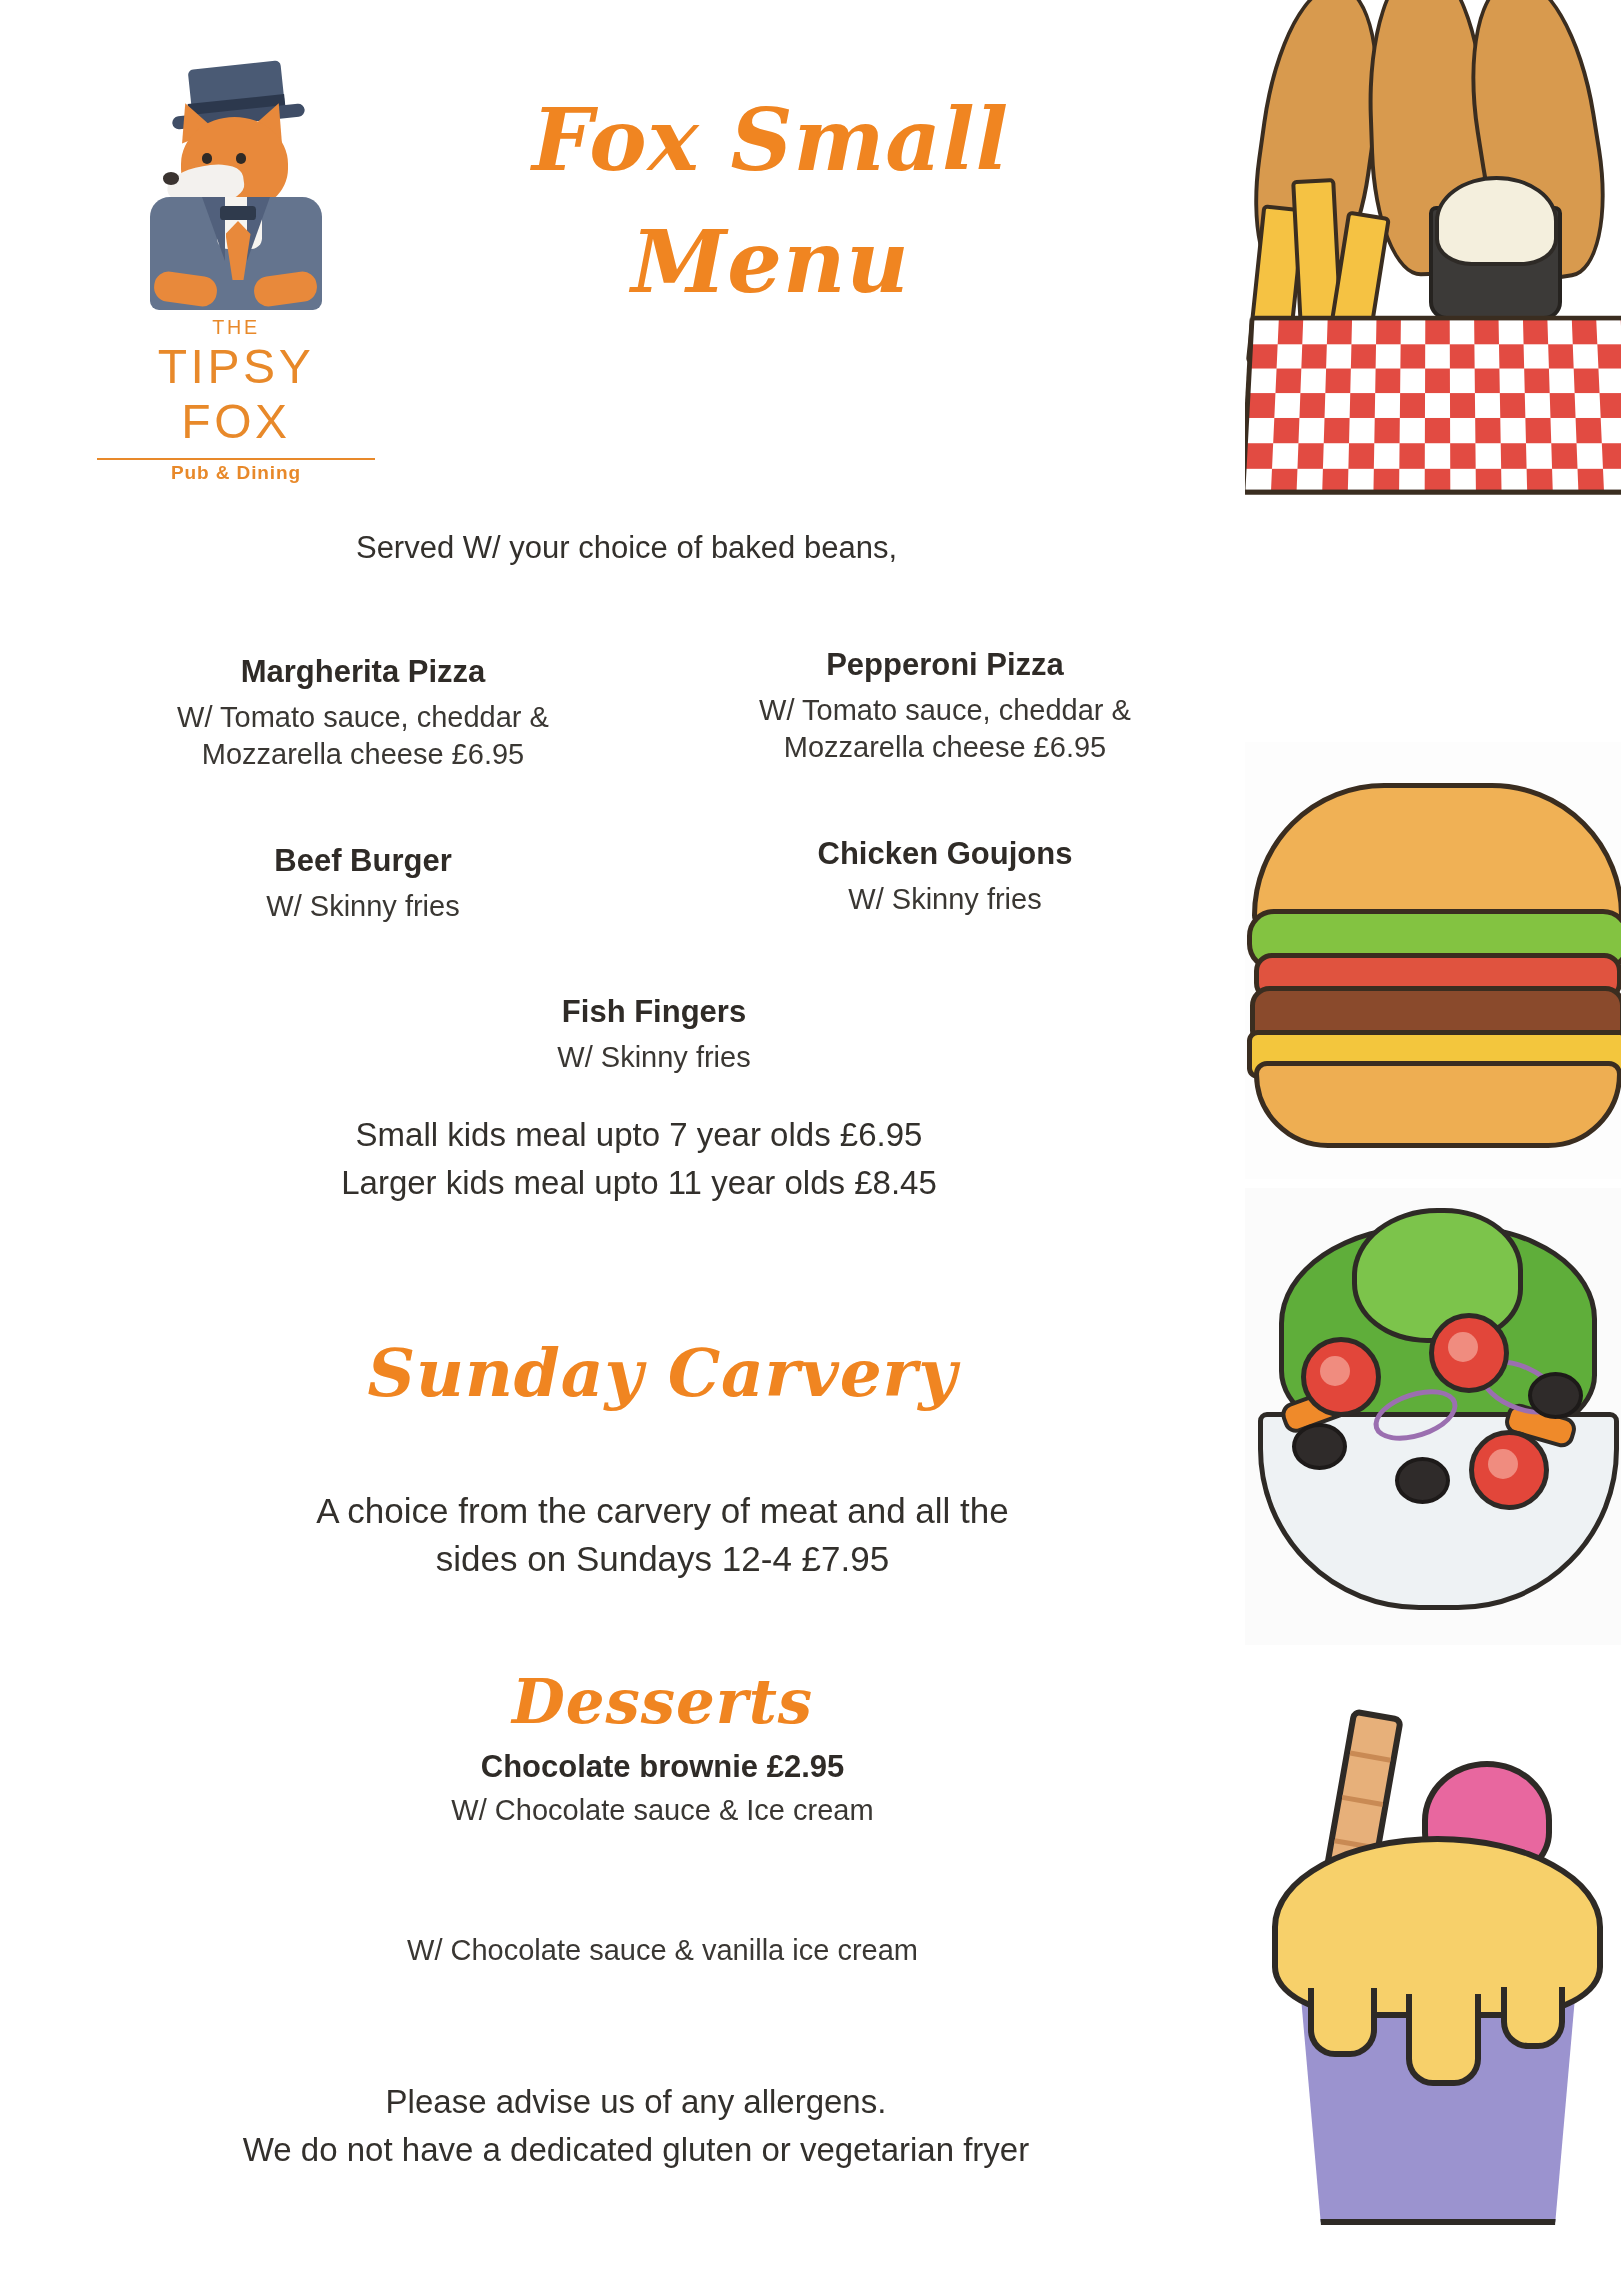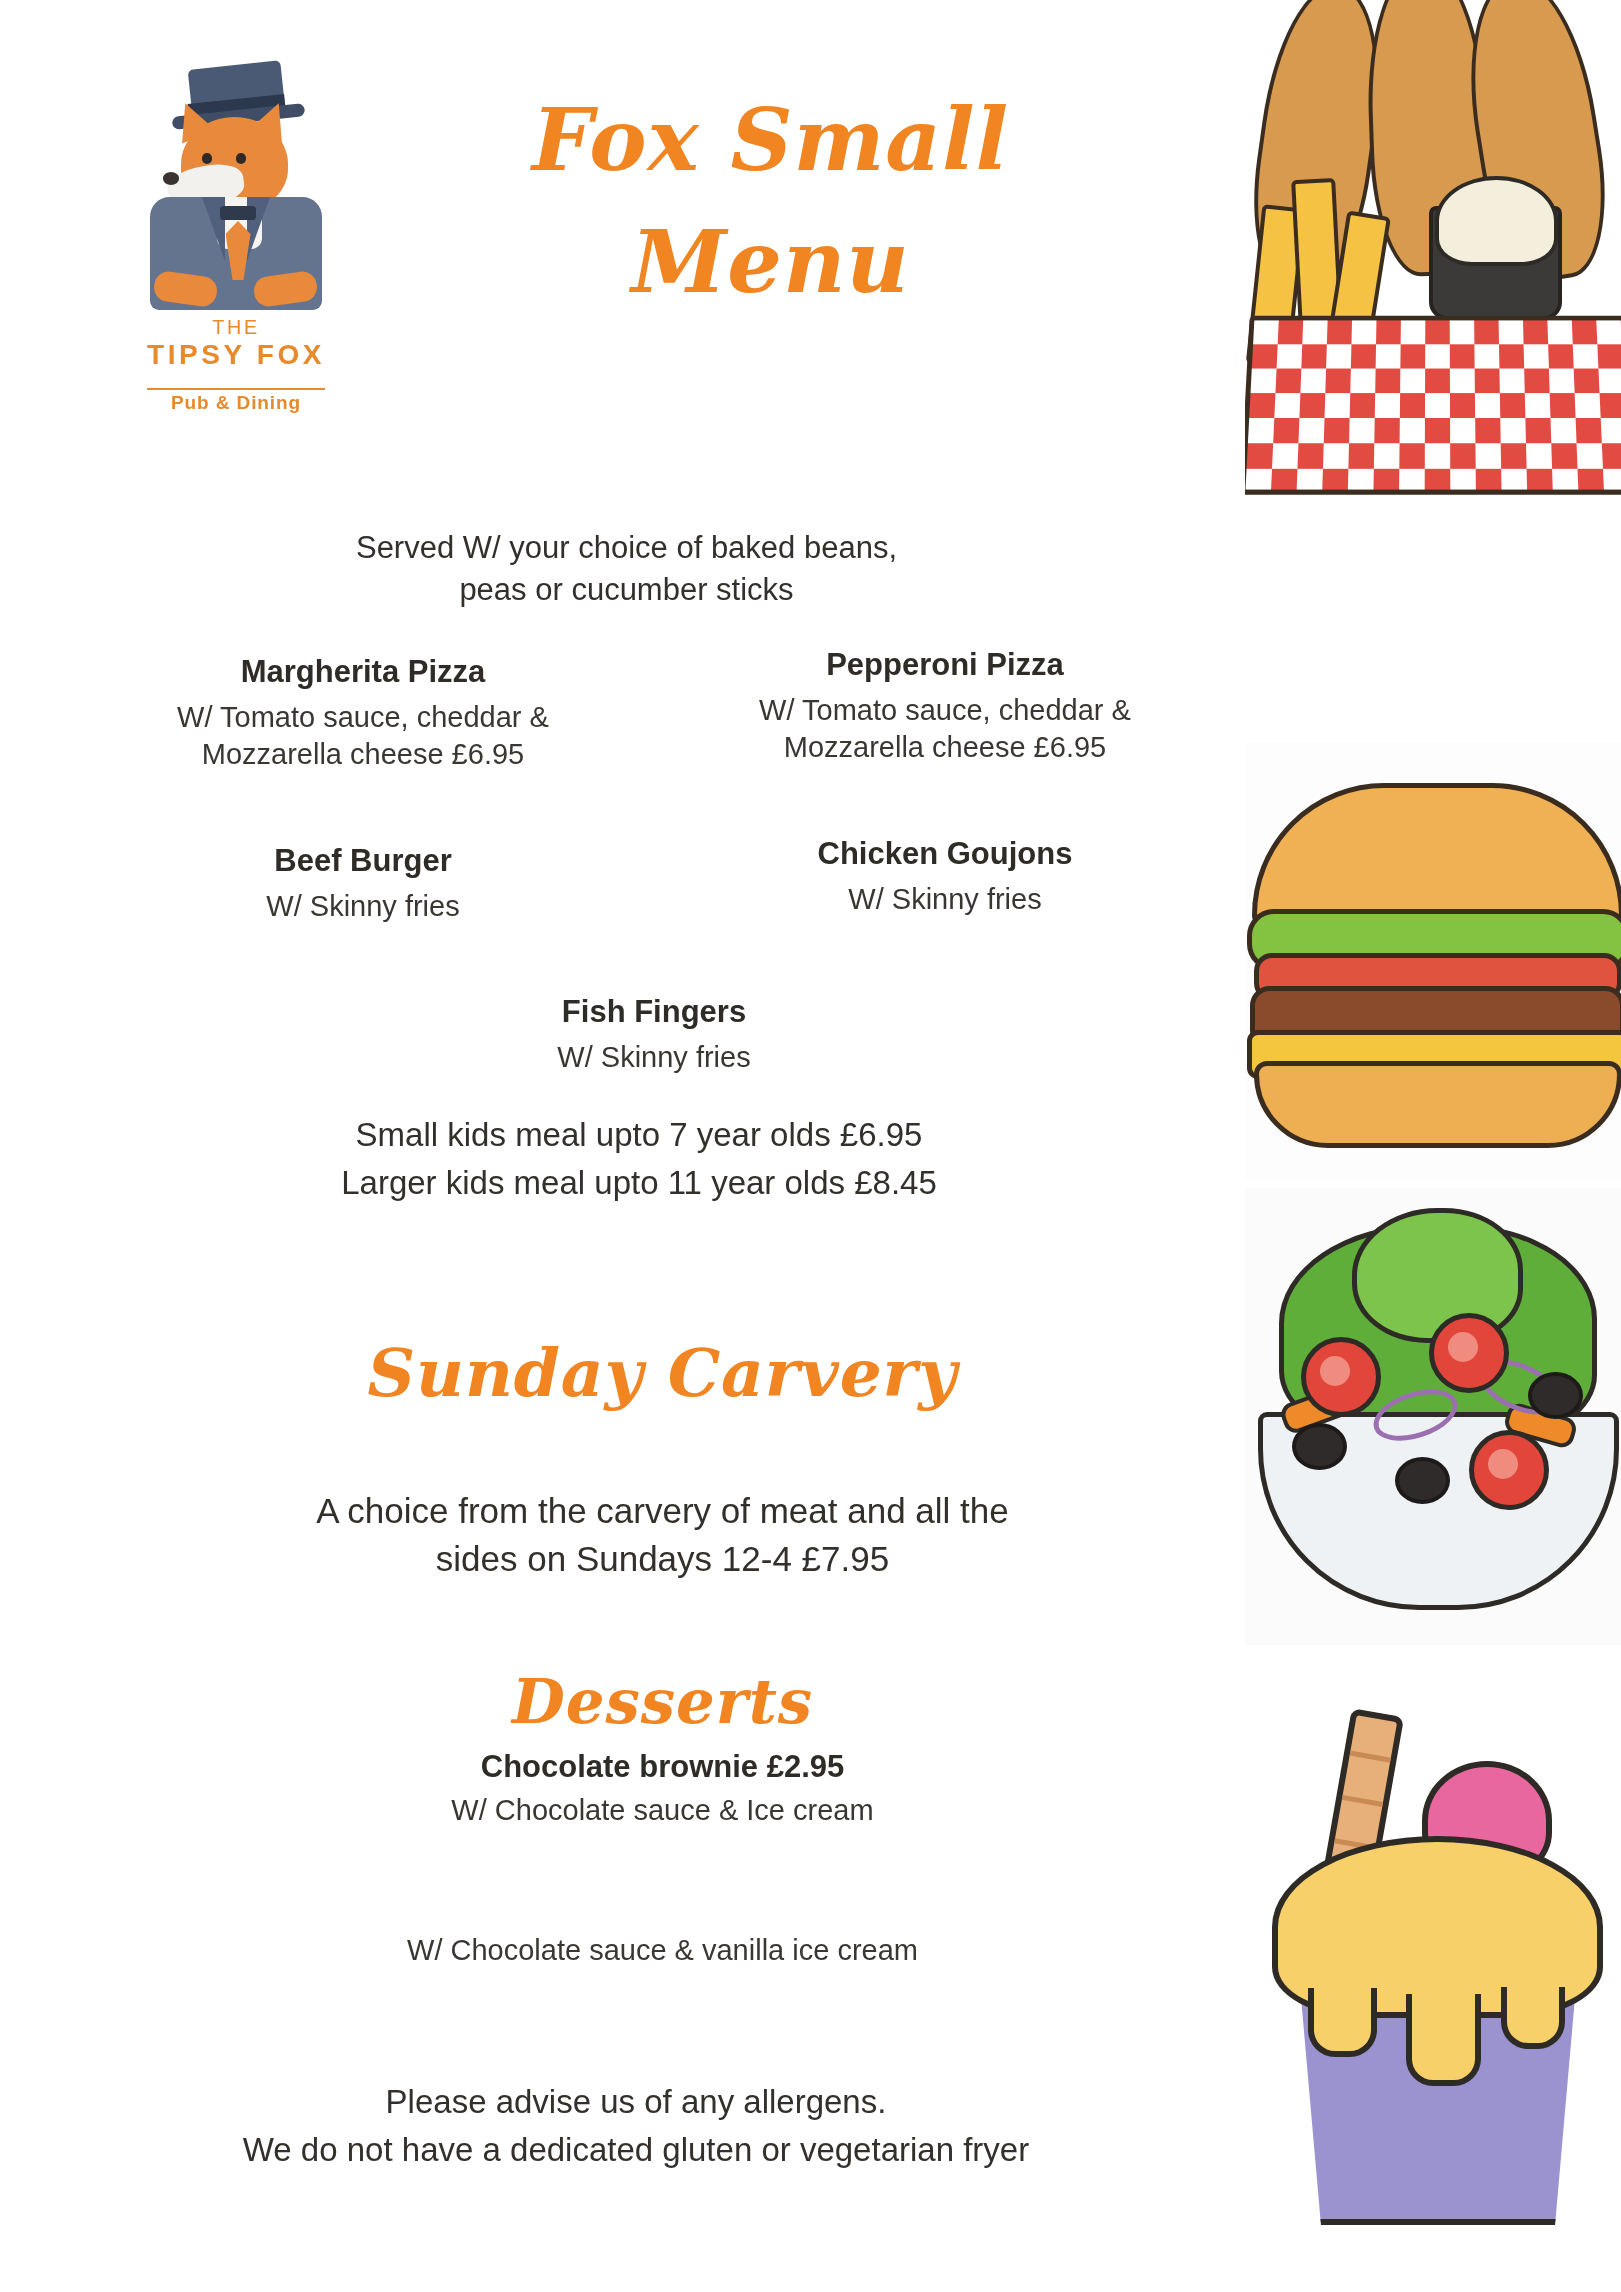--- a/index.html
+++ b/index.html
@@ -52,28 +52,27 @@
     height: 251px;
     margin: 0 auto;
   }
   .logo-the {
     font-size: 19.7px;
     letter-spacing: 2.7px;
     color: #e8892a;
     margin-top: 1.8px;
   }
   .logo-name {
-    font-size: 28px;
+    font-size: 48px;
     letter-spacing: 3.6px;
     color: #e8892a;
-    padding-bottom: 17px;
+    padding-bottom: 9px;
     border-bottom: 2.7px solid #e8892a;
     display: inline-block;
     line-height: 1.15;
-    font-weight: bold;
   }
   .logo-sub {
     font-size: 19px;
     color: #e8892a;
     letter-spacing: 0.9px;
     margin-top: 2px;
     font-weight: bold;
   }
 
   
@@ -610,21 +609,20 @@
       <div class="logo-sub">Pub &amp; Dining</div>
     </div>
 
     <div class="menu-title script">
       <span>Fox Small</span>
       <span class="line2">Menu</span>
     </div>
 
     <div class="served">
       <div>Served W/ your choice of baked beans,</div>
-      <div>peas or cucumber sticks</div>
     </div>
 
     <div class="grid-items">
       <div class="row">
         <div class="cell">
           <div class="item-name">Margherita Pizza</div>
           <div class="item-desc">W/ Tomato sauce, cheddar &amp;</div>
           <div class="item-desc">Mozzarella cheese £6.95</div>
         </div>
         <div class="cell offset-up">

